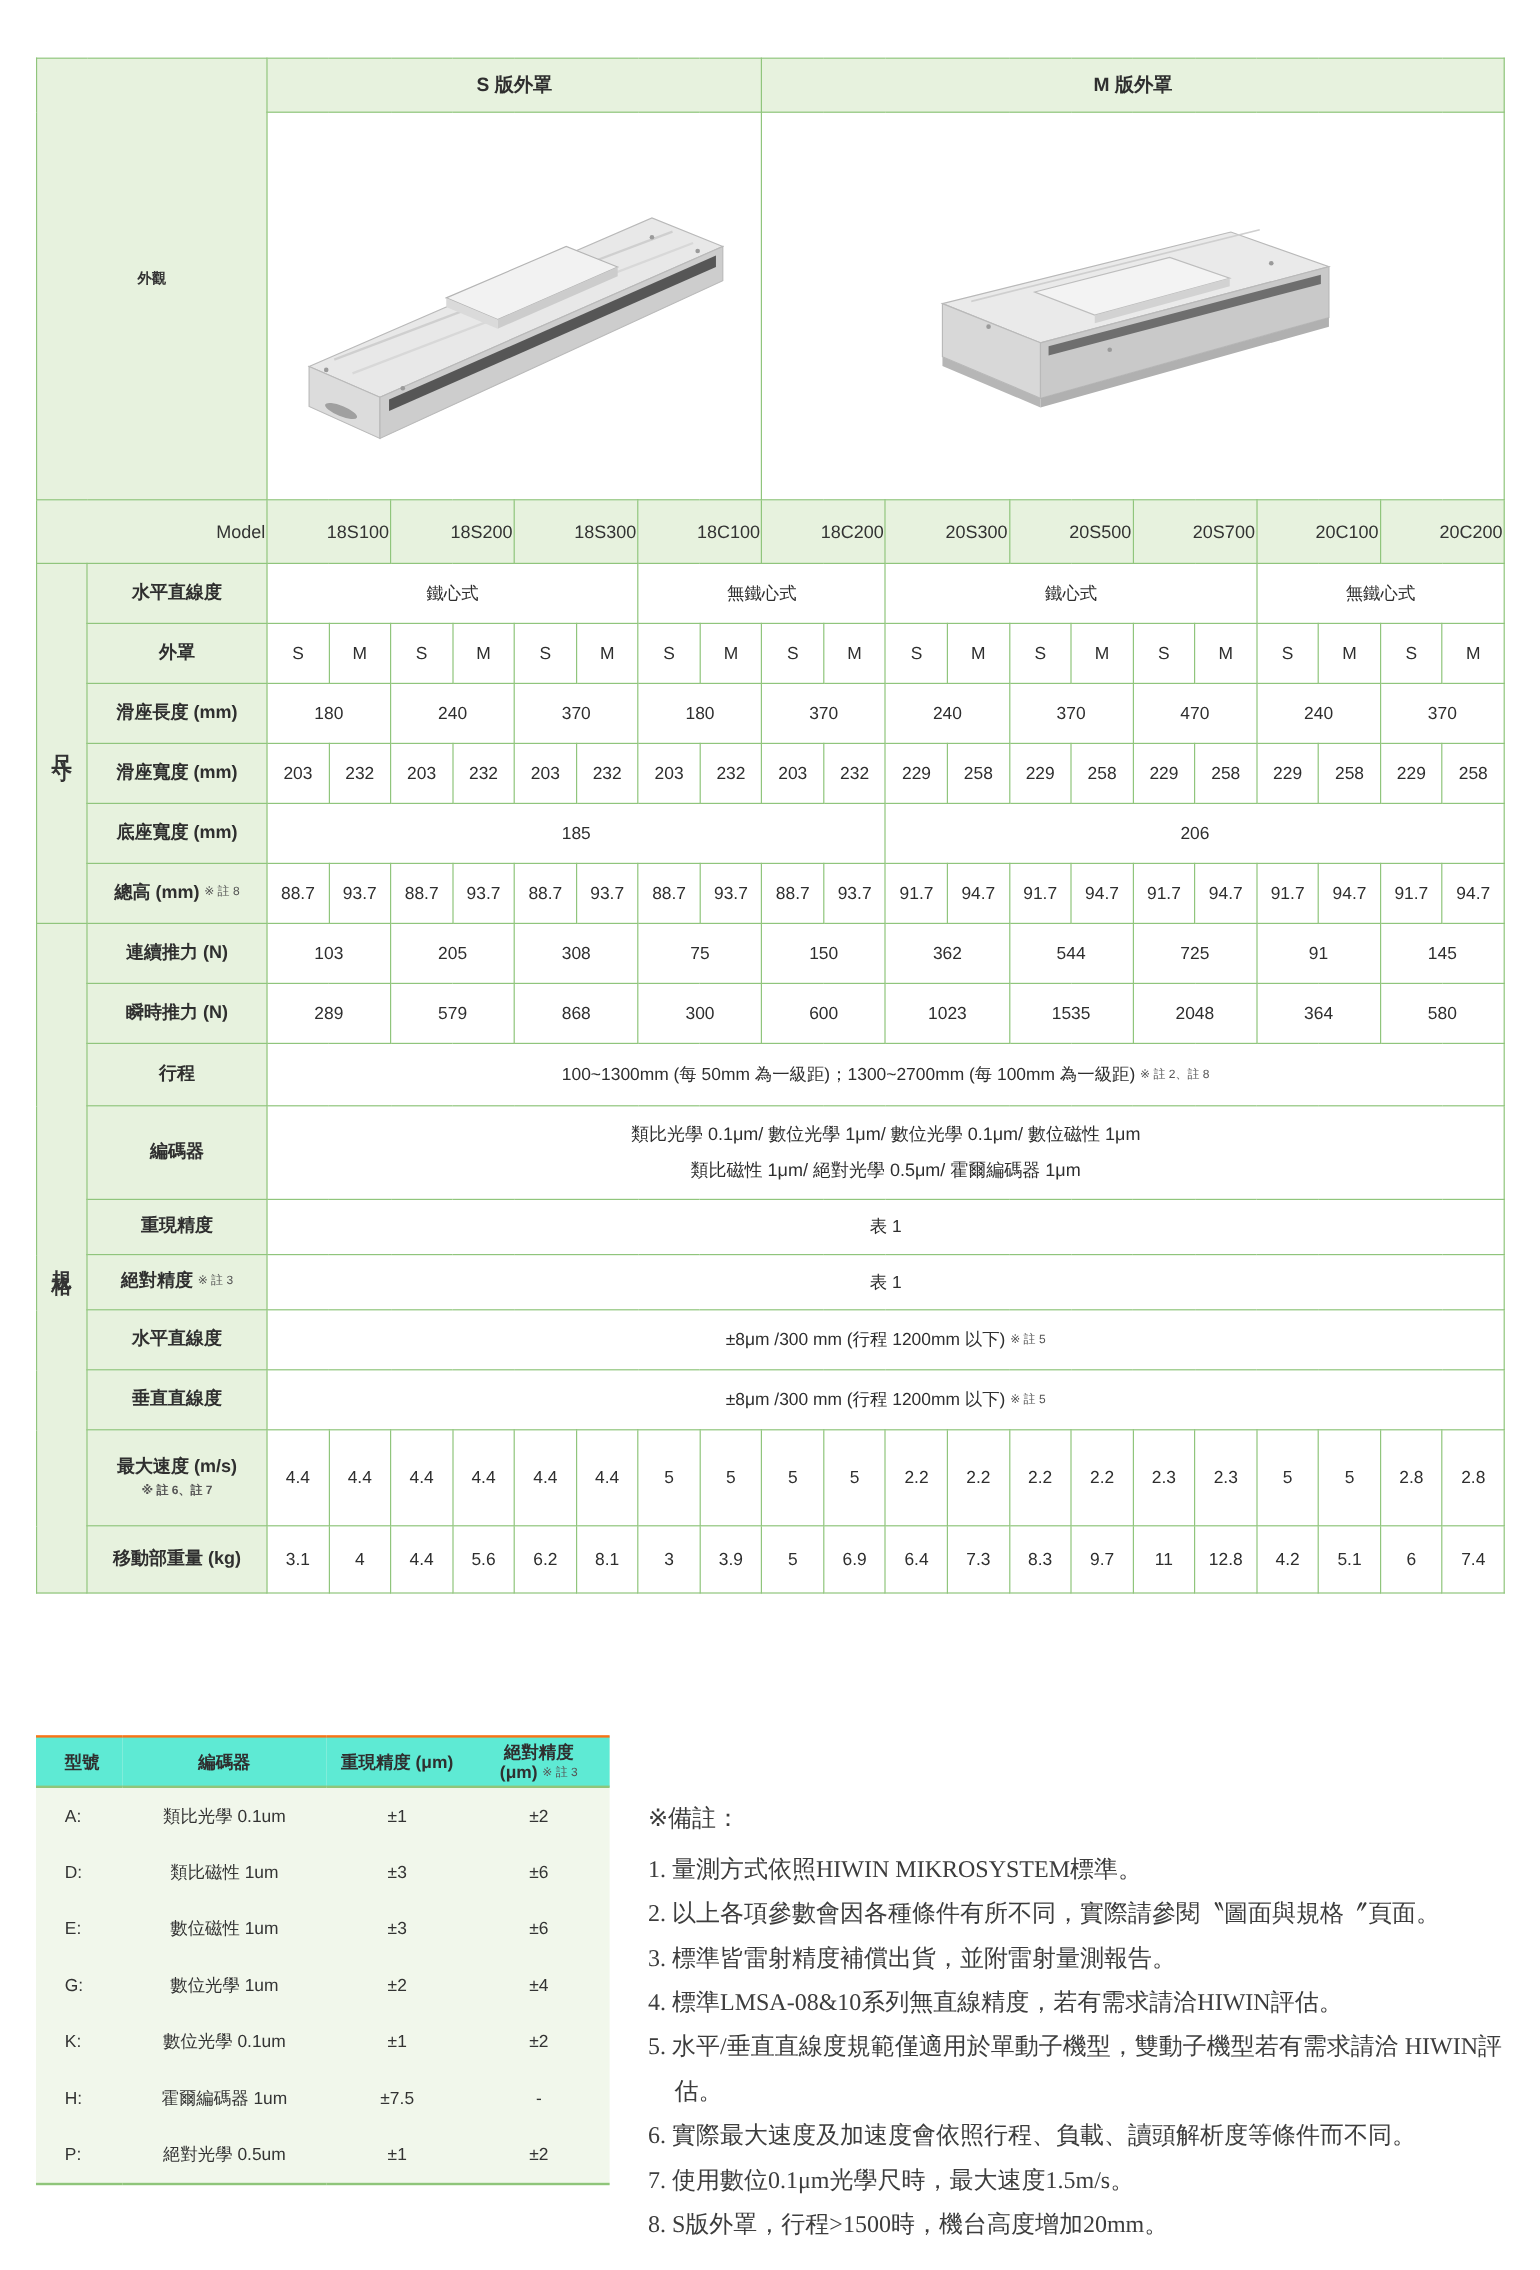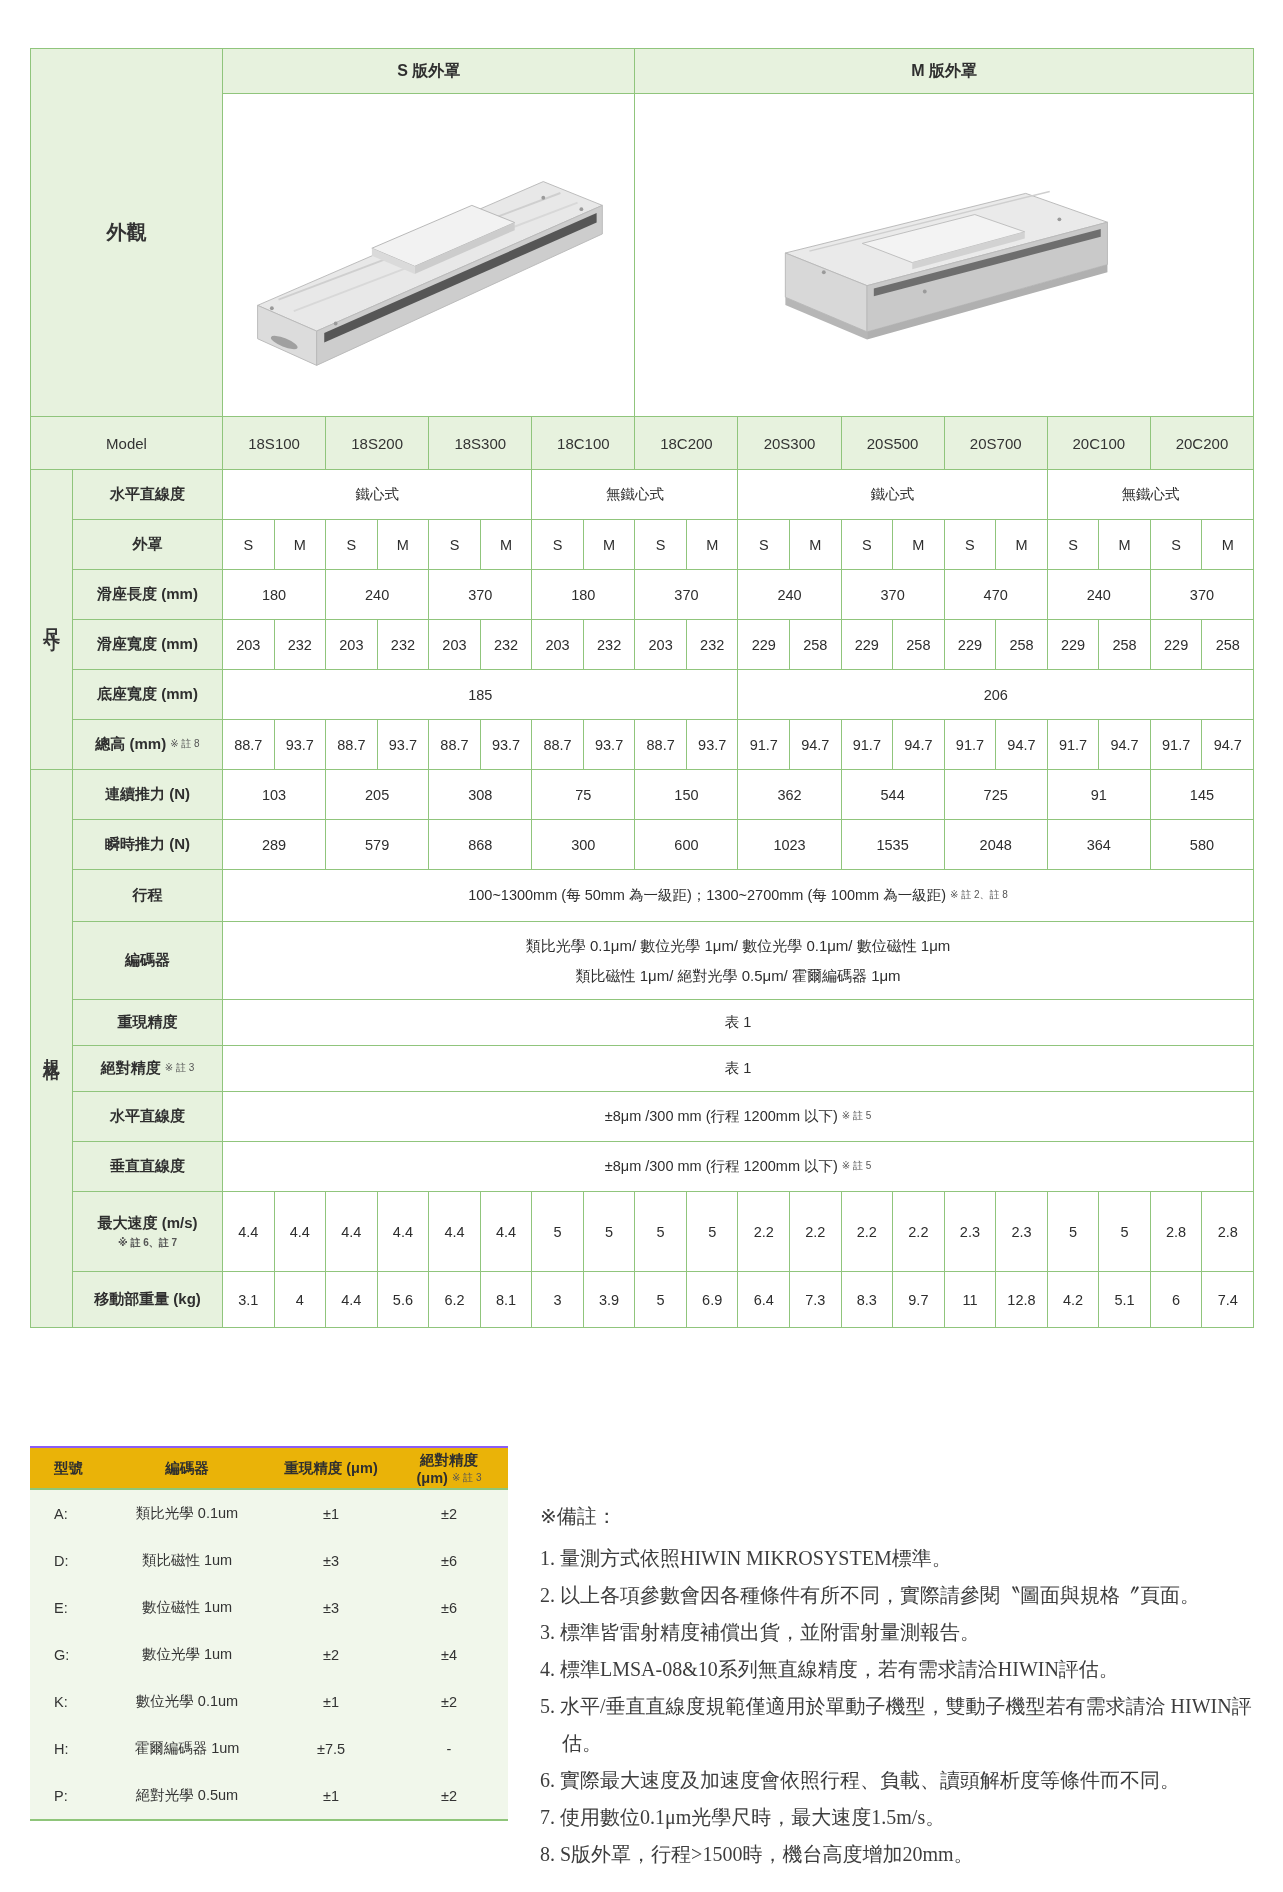--- a/index.html
+++ b/index.html
@@ -9,23 +9,23 @@
     color:#333;
     -webkit-font-smoothing:antialiased;
   }
   .page{padding:48px 30px 0 30px;}
 
   
   table.spec{border-collapse:collapse;width:1223px;table-layout:fixed;}
   table.spec td{border:1px solid #90c57c;vertical-align:middle;}
   .g{background:#e7f2de;}
   .cover-head{height:42px;text-align:center;font-weight:700;font-size:16px;color:#2f2f2f;}
-  .appearance{text-align:center;font-weight:700;font-size:20px;}
+  .appearance{text-align:center;font-weight:700;font-size:12px;}
   .photo-cell{height:320px;background:#fff;text-align:center;}
-  .model-row td{height:50px;text-align:center;font-size:15px;color:#333;}
+  .model-row td{height:50px;text-align:right;font-size:15px;color:#333;}
   .side-cell{
     writing-mode:vertical-rl;text-orientation:upright;
     text-align:center;font-size:17px;font-weight:600;letter-spacing:5px;
     width:42px;color:#333;
   }
   .label-cell{
     text-align:center;font-size:15px;font-weight:700;color:#2f2f2f;
     padding:4px 5px;line-height:1.35;
   }
   .label-cell .lbl{font-weight:700;}
@@ -39,21 +39,21 @@
   tr.r9{height:78px;}
   tr.r10,tr.r11{height:46px;}
   tr.r12,tr.r13{height:50px;}
   tr.r14{height:80px;}
   tr.r15{height:56px;}
 
   
   .bottom{display:flex;margin-top:118px;align-items:flex-start;}
   table.enc{border-collapse:collapse;width:478px;table-layout:fixed;background:#f1f7eb;}
   table.enc th{
-    background:#eab308;border-top:2px solid #8b5cf6;border-bottom:2px solid #8fc57a;
+    background:#5eead4;border-top:2px solid #f97316;border-bottom:2px solid #8fc57a;
     height:40px;font-size:14.5px;font-weight:700;color:#2f2f2f;text-align:center;padding:0 2px;
   }
   table.enc td{height:45px;font-size:14.5px;text-align:center;color:#333;}
   table.enc tr:last-child td{border-bottom:2px solid #8fc57a;}
   table.enc th:first-child,table.enc td:first-child{text-align:left;padding-left:24px;}
 
   .notes{flex:1;margin-left:32px;margin-top:54px;font-size:20px;color:#3d3d3d;}
   .notes-title{margin-bottom:8px;line-height:1.6;}
   .note-item{line-height:1.85;padding-left:22px;text-indent:-22px;font-family:Liberation Serif, serif;}
 </style>

